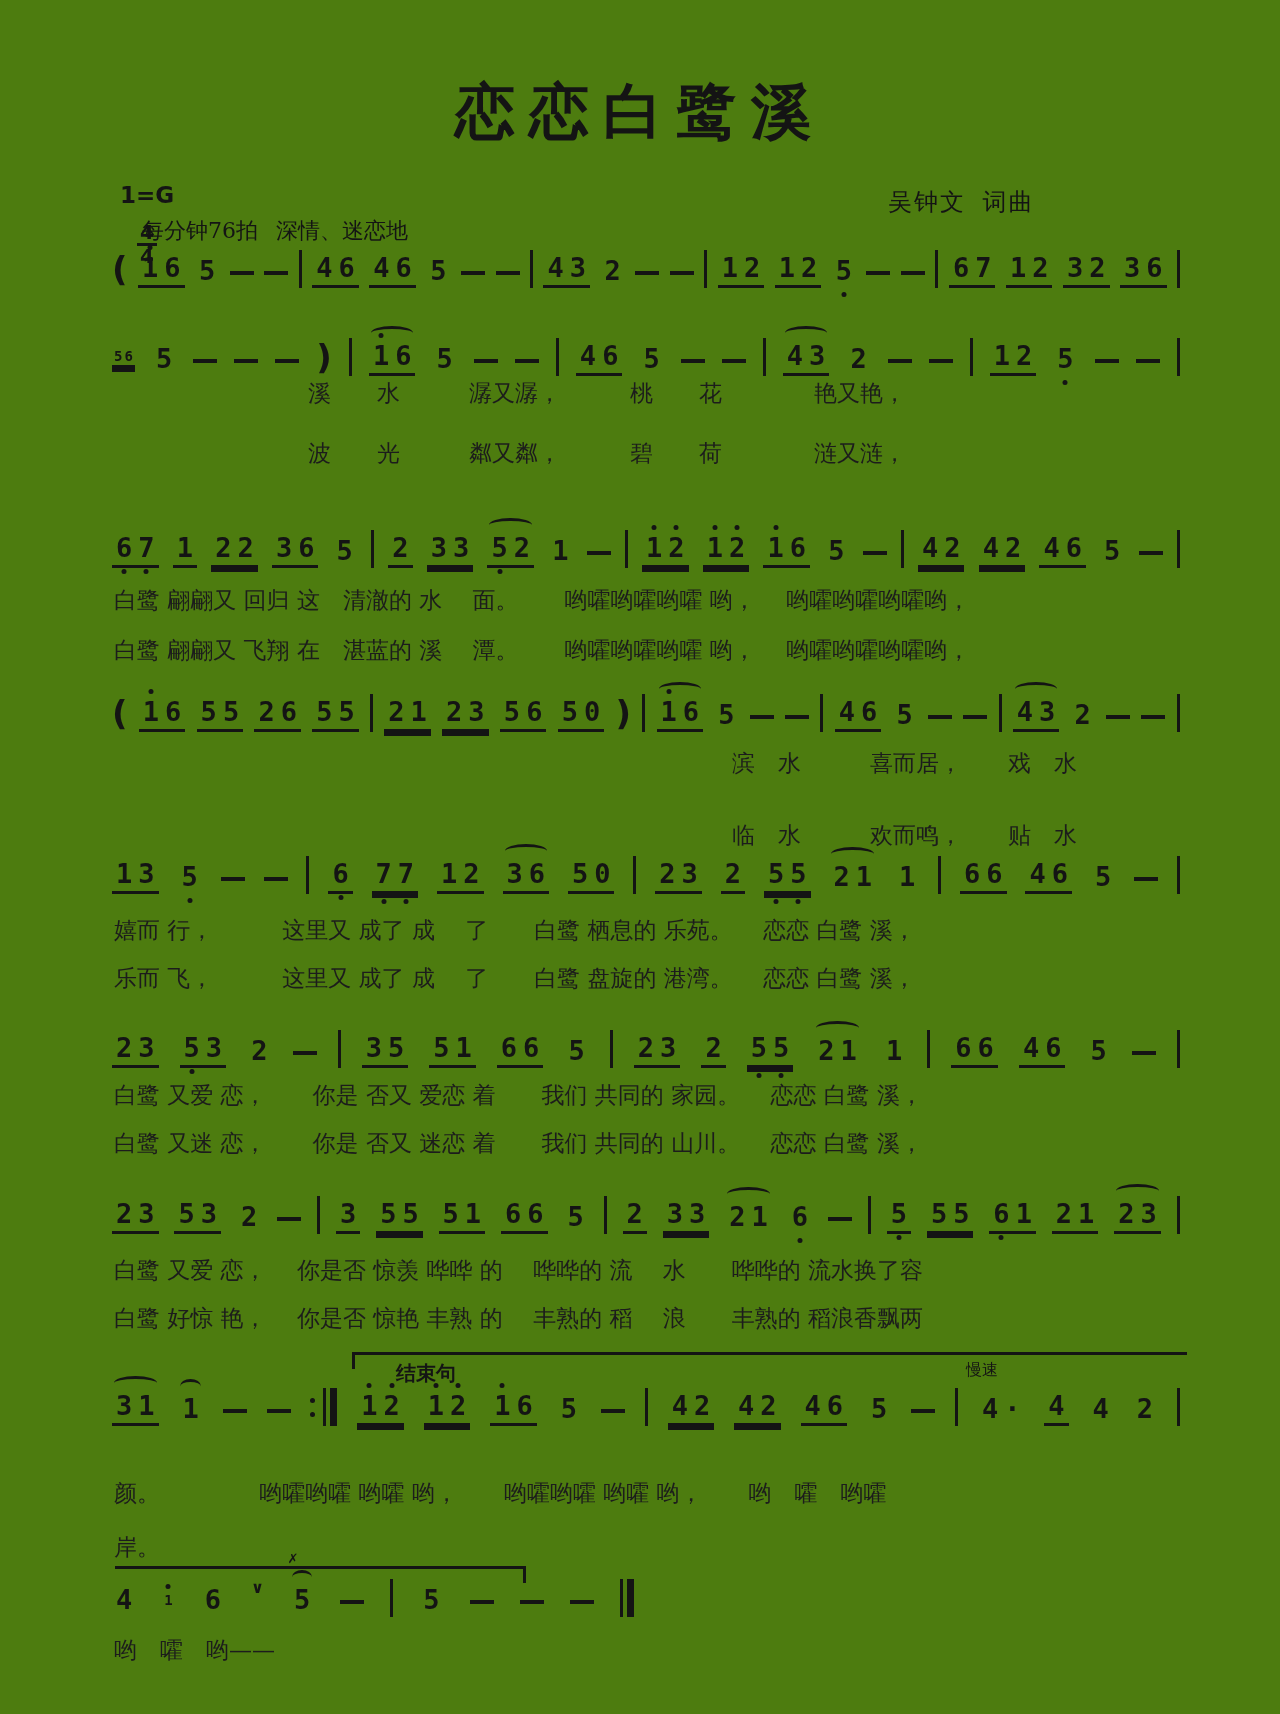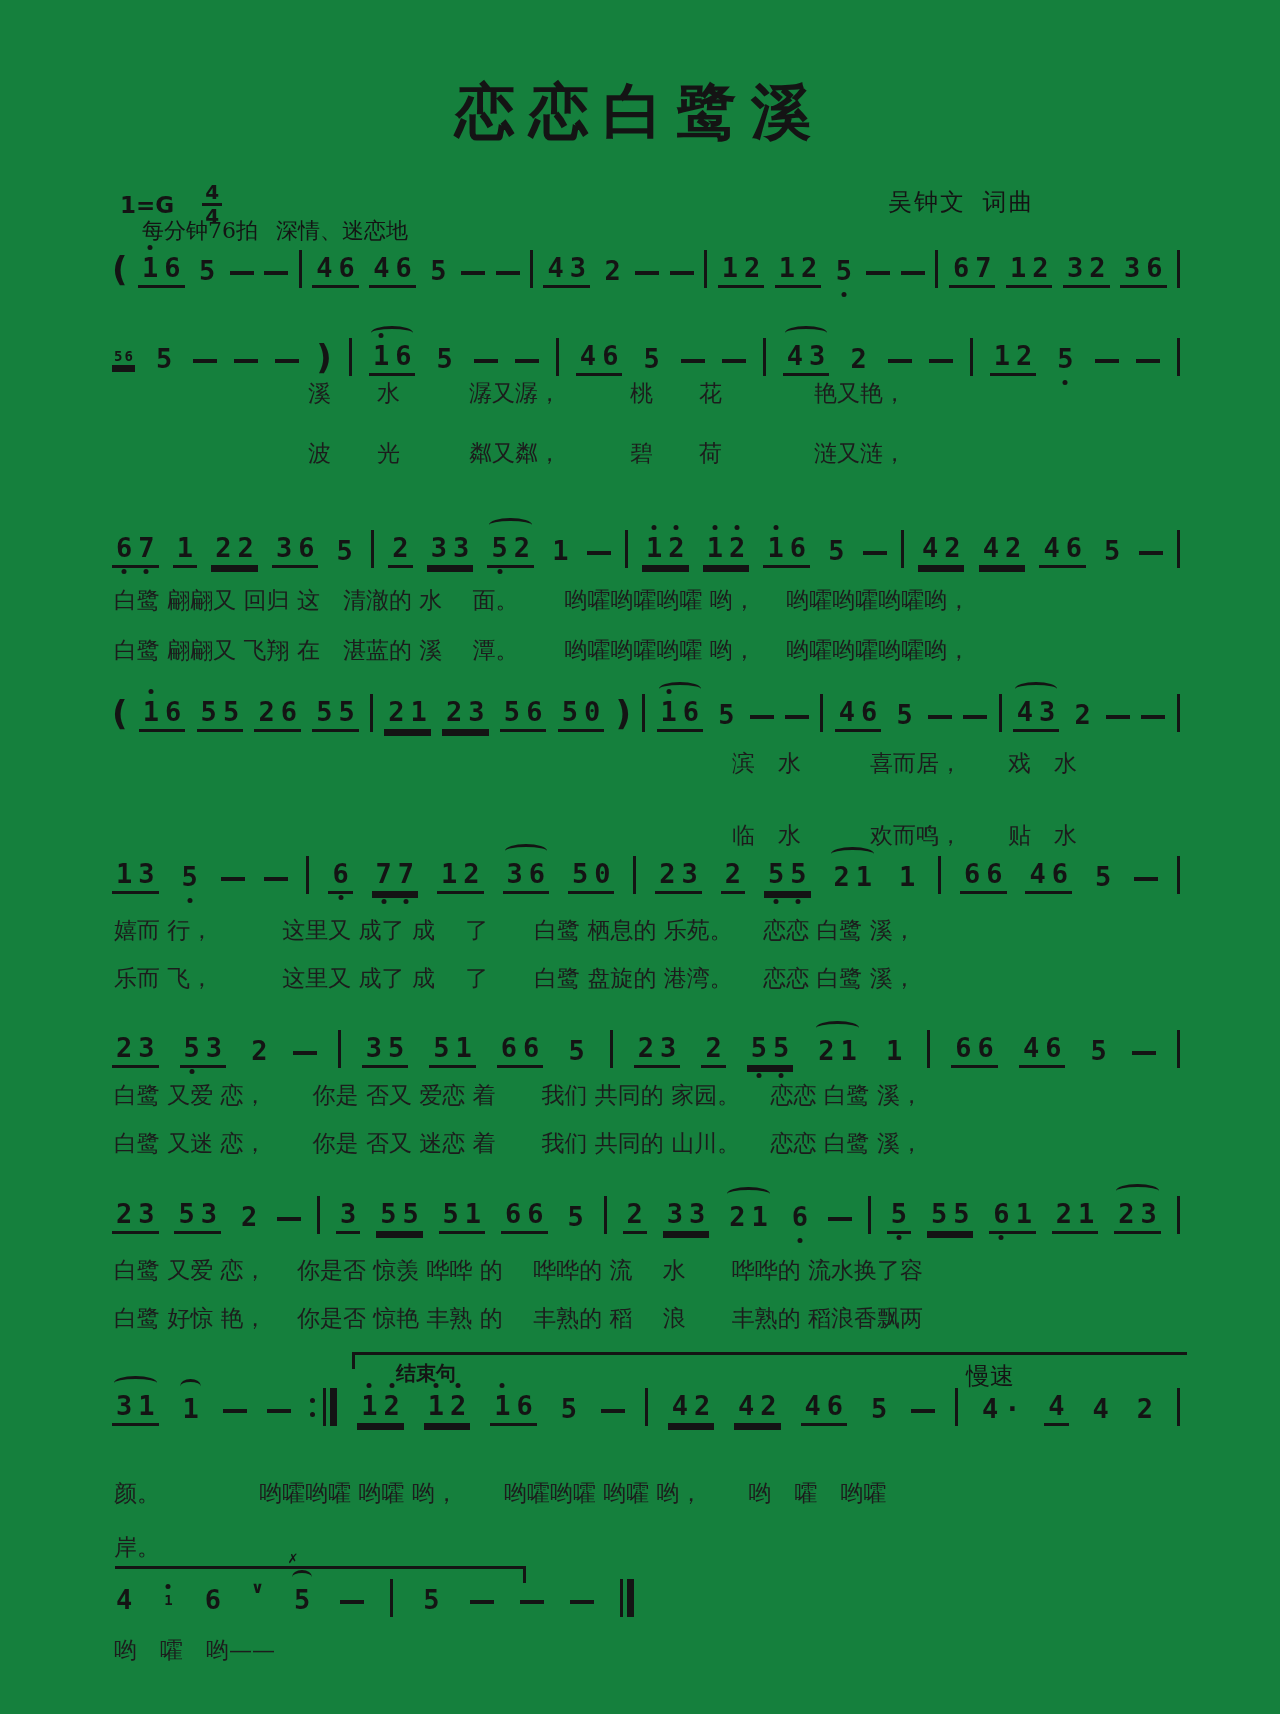--- a/index.html
+++ b/index.html
@@ -1,19 +1,19 @@
 <!DOCTYPE html>
 <html><head>
 <meta charset="utf-8">
 <style>
   html,body{margin:0;padding:0;background:#e8e8e8;}
-  .page{position:relative;width:1280px;height:1714px;margin:0 auto;background:#15803d;color:#141414;overflow:hidden;font-family:"Liberation Sans",sans-serif;}
+  .page{position:relative;width:1280px;height:1714px;margin:0 auto;background:#4d7c0f;color:#141414;overflow:hidden;font-family:"Liberation Sans",sans-serif;}
   
   .title{position:absolute;top:72px;left:0;right:0;text-align:center;font-family:"DejaVu Serif",serif;font-weight:bold;font-size:60px;letter-spacing:14px;}
-  .keyrow{position:absolute;top:182px;left:120px;display:flex;align-items:center;gap:28px;font-weight:bold;font-size:23px;font-family:"DejaVu Sans",sans-serif;}
+  .keyrow{position:absolute;top:182px;left:120px;display:flex;align-items:center;gap:14px;font-weight:bold;font-size:23px;font-family:"DejaVu Sans",sans-serif;flex-direction:column;}
   .meter{display:inline-flex;flex-direction:column;align-items:center;font-size:20px;line-height:1.05;font-weight:bold;}
   .meter .mtop{border-bottom:3px solid #141414;padding:0 3px;}
   .credit{position:absolute;top:186px;left:888px;font-size:24px;font-family:Liberation Mono, monospace;letter-spacing:2px;}
   .temporow{position:absolute;top:216px;left:142px;display:flex;gap:18px;font-size:22px;font-family:"DejaVu Serif",serif;}
   
   .music{position:absolute;display:flex;align-items:flex-end;justify-content:space-between;font-family:"DejaVu Sans Mono",monospace;font-weight:bold;font-size:27px;color:#141414;}
   .music.left{justify-content:flex-start;gap:26px;}
   .group{display:inline-flex;position:relative;padding:0 1px 4px;line-height:1;}
   .group.u1{border-bottom:3px solid #141414;}
   .group.u2{border-bottom:3px solid #141414;box-shadow:0 4px 0 #141414;}
@@ -31,21 +31,21 @@
   .barwrap{display:inline-flex;align-items:flex-end;gap:4px;}
   .rdots{display:inline-flex;flex-direction:column;gap:9px;margin-right:4px;margin-bottom:9px;}
   .rdots i{width:5px;height:5px;border-radius:50%;background:#141414;}
   .paren{font-size:34px;line-height:1;margin-bottom:2px;font-family:"DejaVu Sans",sans-serif;}
   .breath{font-size:16px;margin-bottom:20px;font-family:"DejaVu Sans",sans-serif;}
   
   .lyric{position:absolute;white-space:pre;font-family:"DejaVu Serif",serif;font-size:23px;color:#1c1c1c;}
   
   .endbracket{position:absolute;top:1352px;left:352px;width:832px;height:14px;border-top:3px solid #141414;border-left:3px solid #141414;}
   .endlabel{position:absolute;top:1360px;left:396px;font-size:20px;font-family:"DejaVu Serif",serif;font-weight:bold;}
-  .slowlabel{position:absolute;top:1360px;left:966px;font-size:24px;font-family:"DejaVu Serif",serif;}
+  .slowlabel{position:absolute;top:1360px;left:966px;font-size:16px;font-family:"DejaVu Serif",serif;}
   .codabracket{position:absolute;top:1566px;left:115px;width:408px;height:14px;border-top:3px solid #141414;border-right:3px solid #141414;}
 </style>
 </head>
 <body>
 
 <div class="page">
 
   <div class="title">恋恋白鹭溪</div>
 
   <div class="keyrow">

